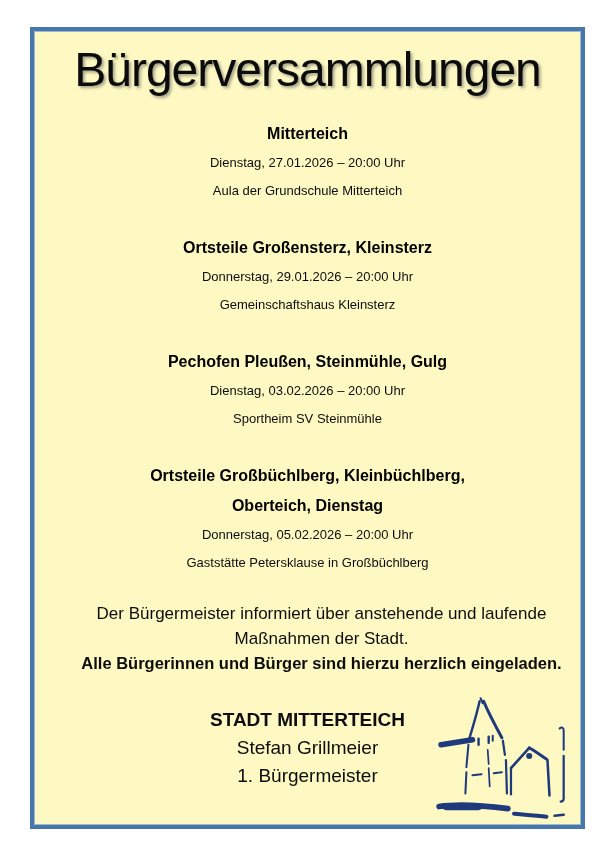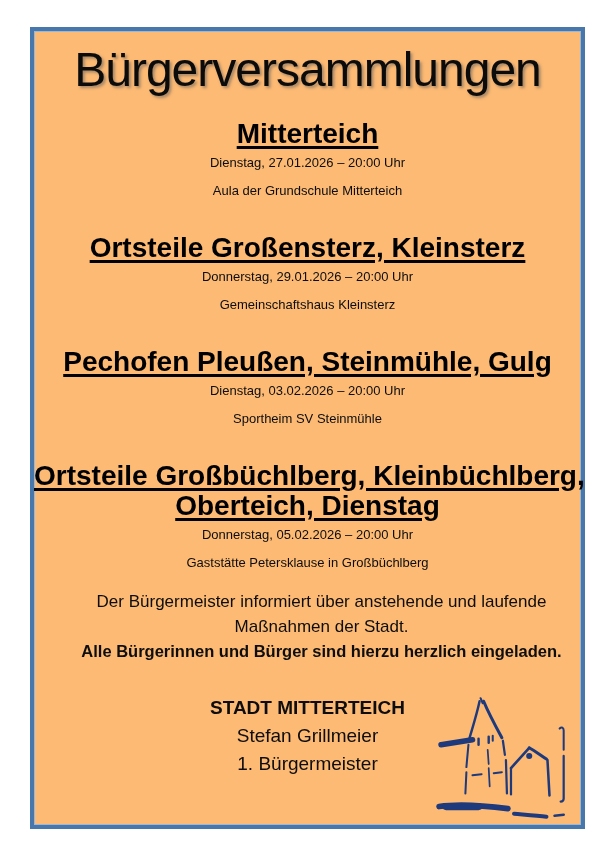--- a/index.html
+++ b/index.html
@@ -20,51 +20,50 @@
   }
   .frame {
     position: absolute;
     left: 30px;
     top: 27px;
     width: 555px;
     height: 802px;
     box-sizing: border-box;
     border: 4px solid #4878ab;
     box-shadow: inset 0 0 0 1px #9db8d4;
-    background: #fdba74;
+    background: #fef9c3;
     text-align: center;
   }
   .title {
     margin-top: 12px;
     font-size: 48px;
     line-height: 54px;
     font-weight: 400;
     letter-spacing: -1px;
     color: #0b0b0b;
     text-shadow: 2px 2px 3px rgba(90,90,90,0.55);
     white-space: nowrap;
   }
   .section { margin-top: 28px; }
   .section.first { margin-top: 22px; }
   .sec-heading {
-    font-size: 28px;
+    font-size: 16px;
     font-weight: 700;
     line-height: 30px;
     color: #000;
-    text-decoration: underline;
     text-decoration-thickness: 2.5px;
     text-underline-offset: 3px;
     white-space: nowrap;
   }
   .sec-line {
     font-size: 13px;
     line-height: 28px;
     white-space: nowrap;
   }
-  .note { margin-top: 12px; padding-left: 28px; }
+  .note { margin-top: 24px; padding-left: 28px; }
   .note-line {
     font-size: 17px;
     line-height: 25px;
     white-space: nowrap;
   }
   .invite-line {
     font-size: 16.5px;
     font-weight: 700;
     line-height: 25px;
     white-space: nowrap;

